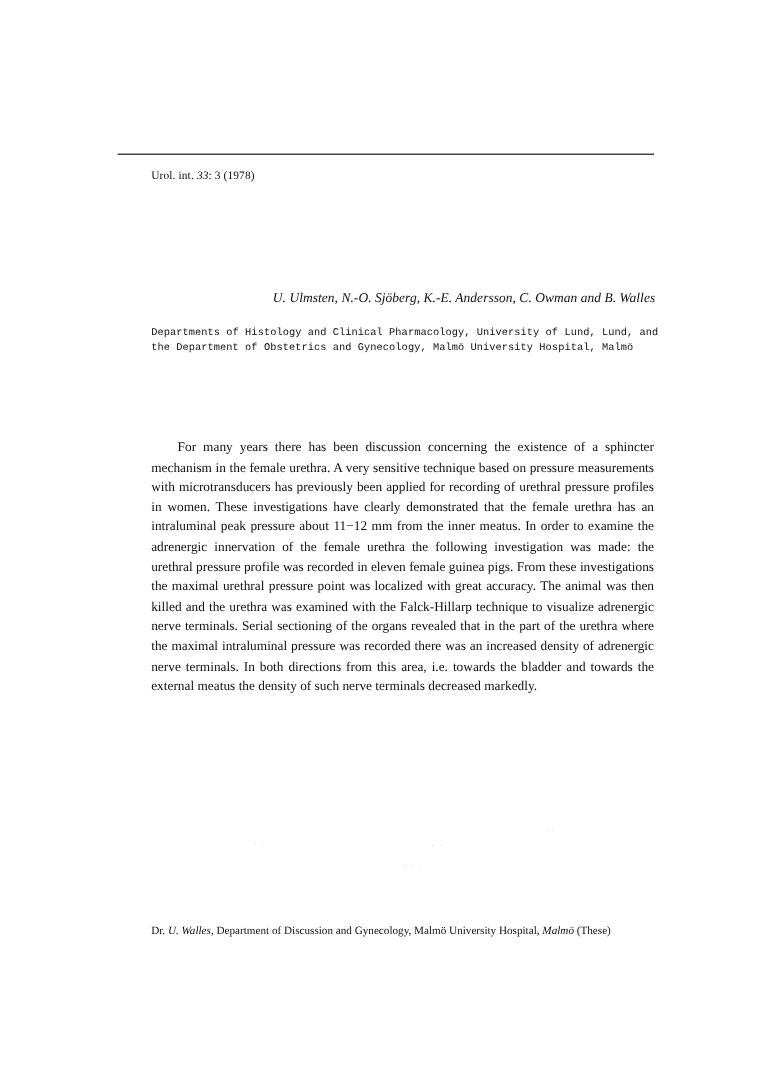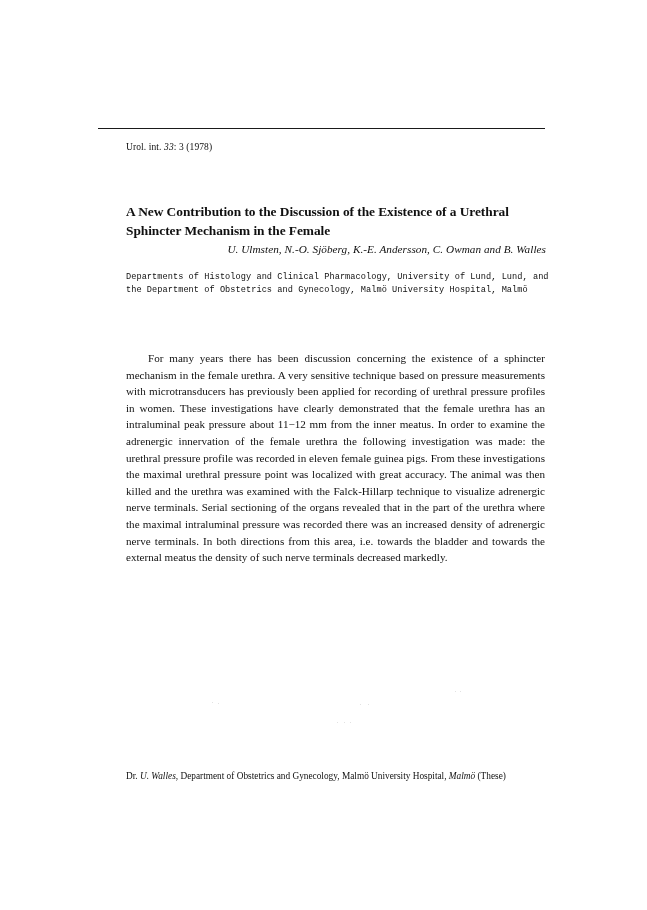--- a/index.html
+++ b/index.html
@@ -64,21 +64,21 @@
     top: 271px;
     width: 425px;
     font-size: 8.6px;
     line-height: 1.56;
     letter-spacing: 0.06px;
     font-family: Liberation Mono, monospace;
   }
   .abstract {
     position: absolute;
     left: 126px;
-    top: 350px;
+    top: 365px;
     width: 419px;
     font-size: 11.1px;
     line-height: 1.497;
     text-align: justify;
     text-justify: inter-word;
     letter-spacing: 0.01px;
   }
   .abstract .indent {
     display: inline-block;
     width: 22px;
@@ -107,29 +107,28 @@
 
 <div class="page">
 
   <div class="header-rule"></div>
 
   <div class="journal-line">
     <span>Urol. int.</span>
     <span class="vol">33</span><span>: 3 (1978)</span>
   </div>
 
-  <h1 class="title-block">A New Contribution to the Discussion of the Existence of a Urethral Sphincter Mechanism in the Female</h1>
 
   <div class="authors">U. Ulmsten, N.-O. Sjöberg, K.-E. Andersson, C. Owman and B. Walles</div>
 
   <div class="affiliation">Departments of Histology and Clinical Pharmacology, University of Lund, Lund, and the Department of Obstetrics and Gynecology, Malmö University Hospital, Malmö</div>
 
   <div class="abstract"><span class="indent"></span><span>For many years there has been discussion concerning the existence of a sphincter mechanism in the female urethra. A very sensitive technique based on pressure measurements with microtransducers has previously been applied for recording of urethral pressure profiles in women. These investigations have clearly demonstrated that the female urethra has an intraluminal peak pressure about 11−12 mm from the inner meatus. In order to examine the adrenergic innervation of the female urethra the following investigation was made: the urethral pressure profile was recorded in eleven female guinea pigs. From these investigations the maximal urethral pressure point was localized with great accuracy. The animal was then killed and the urethra was examined with the Falck-Hillarp technique to visualize adrenergic nerve terminals. Serial sectioning of the organs revealed that in the part of the urethra where the maximal intraluminal pressure was recorded there was an increased density of adrenergic nerve terminals. In both directions from this area, i.e. towards the bladder and towards the external meatus the density of such nerve terminals decreased markedly.</span></div>
 
-  <div class="footer-note"><span>Dr. </span><i>U. Walles</i><span>, Department of Obstetrics and Gynecology, Malmö University Hospital, </span><i>Malmö</i><span> (These)</span></div>
+  <div class="footer-note"><span>Dr. </span><i>U. Walles</i><span>, Department of Discussion and Gynecology, Malmö University Hospital, </span><i>Malmö</i><span> (These)</span></div>
 
   <div class="speck" style="left:212px; top:702px;"></div>
   <div class="speck" style="left:218px; top:703px;"></div>
   <div class="speck" style="left:360px; top:704px;"></div>
   <div class="speck" style="left:368px; top:704px;"></div>
   <div class="speck" style="left:455px; top:691px;"></div>
   <div class="speck" style="left:460px; top:691px;"></div>
   <div class="speck" style="left:337px; top:722px;"></div>
   <div class="speck" style="left:344px; top:722px;"></div>
   <div class="speck" style="left:350px; top:722px;"></div>

